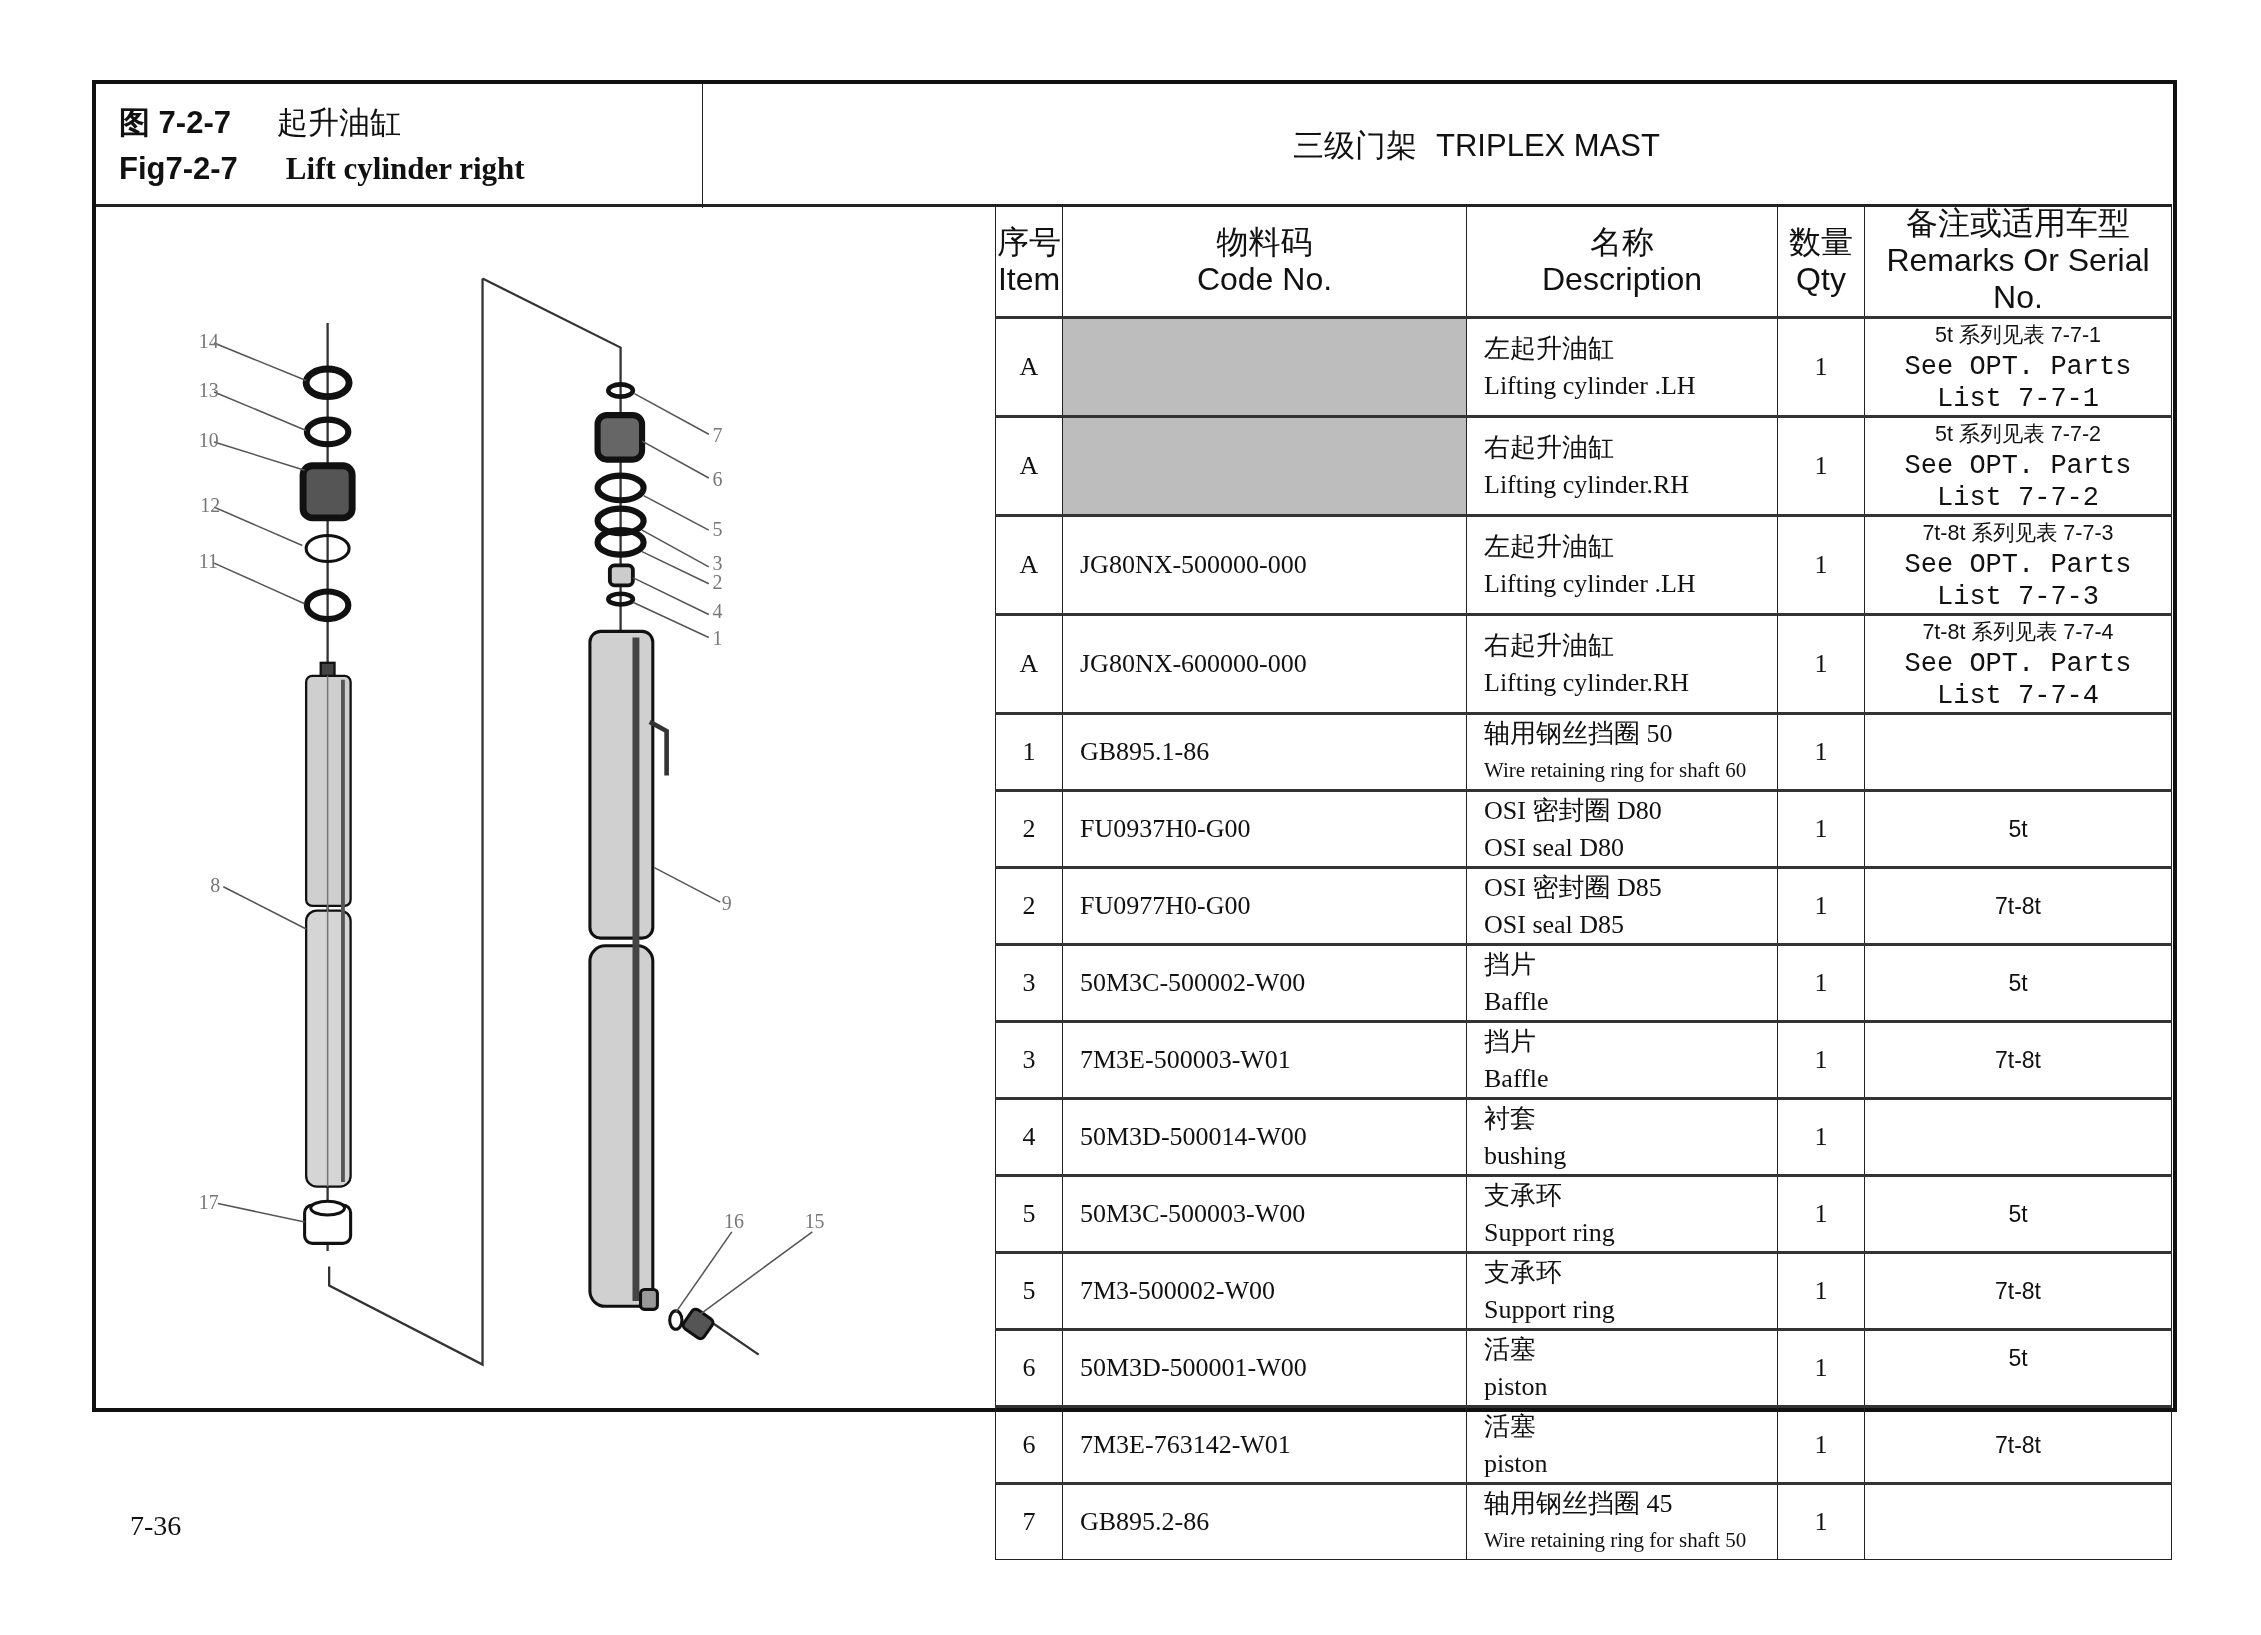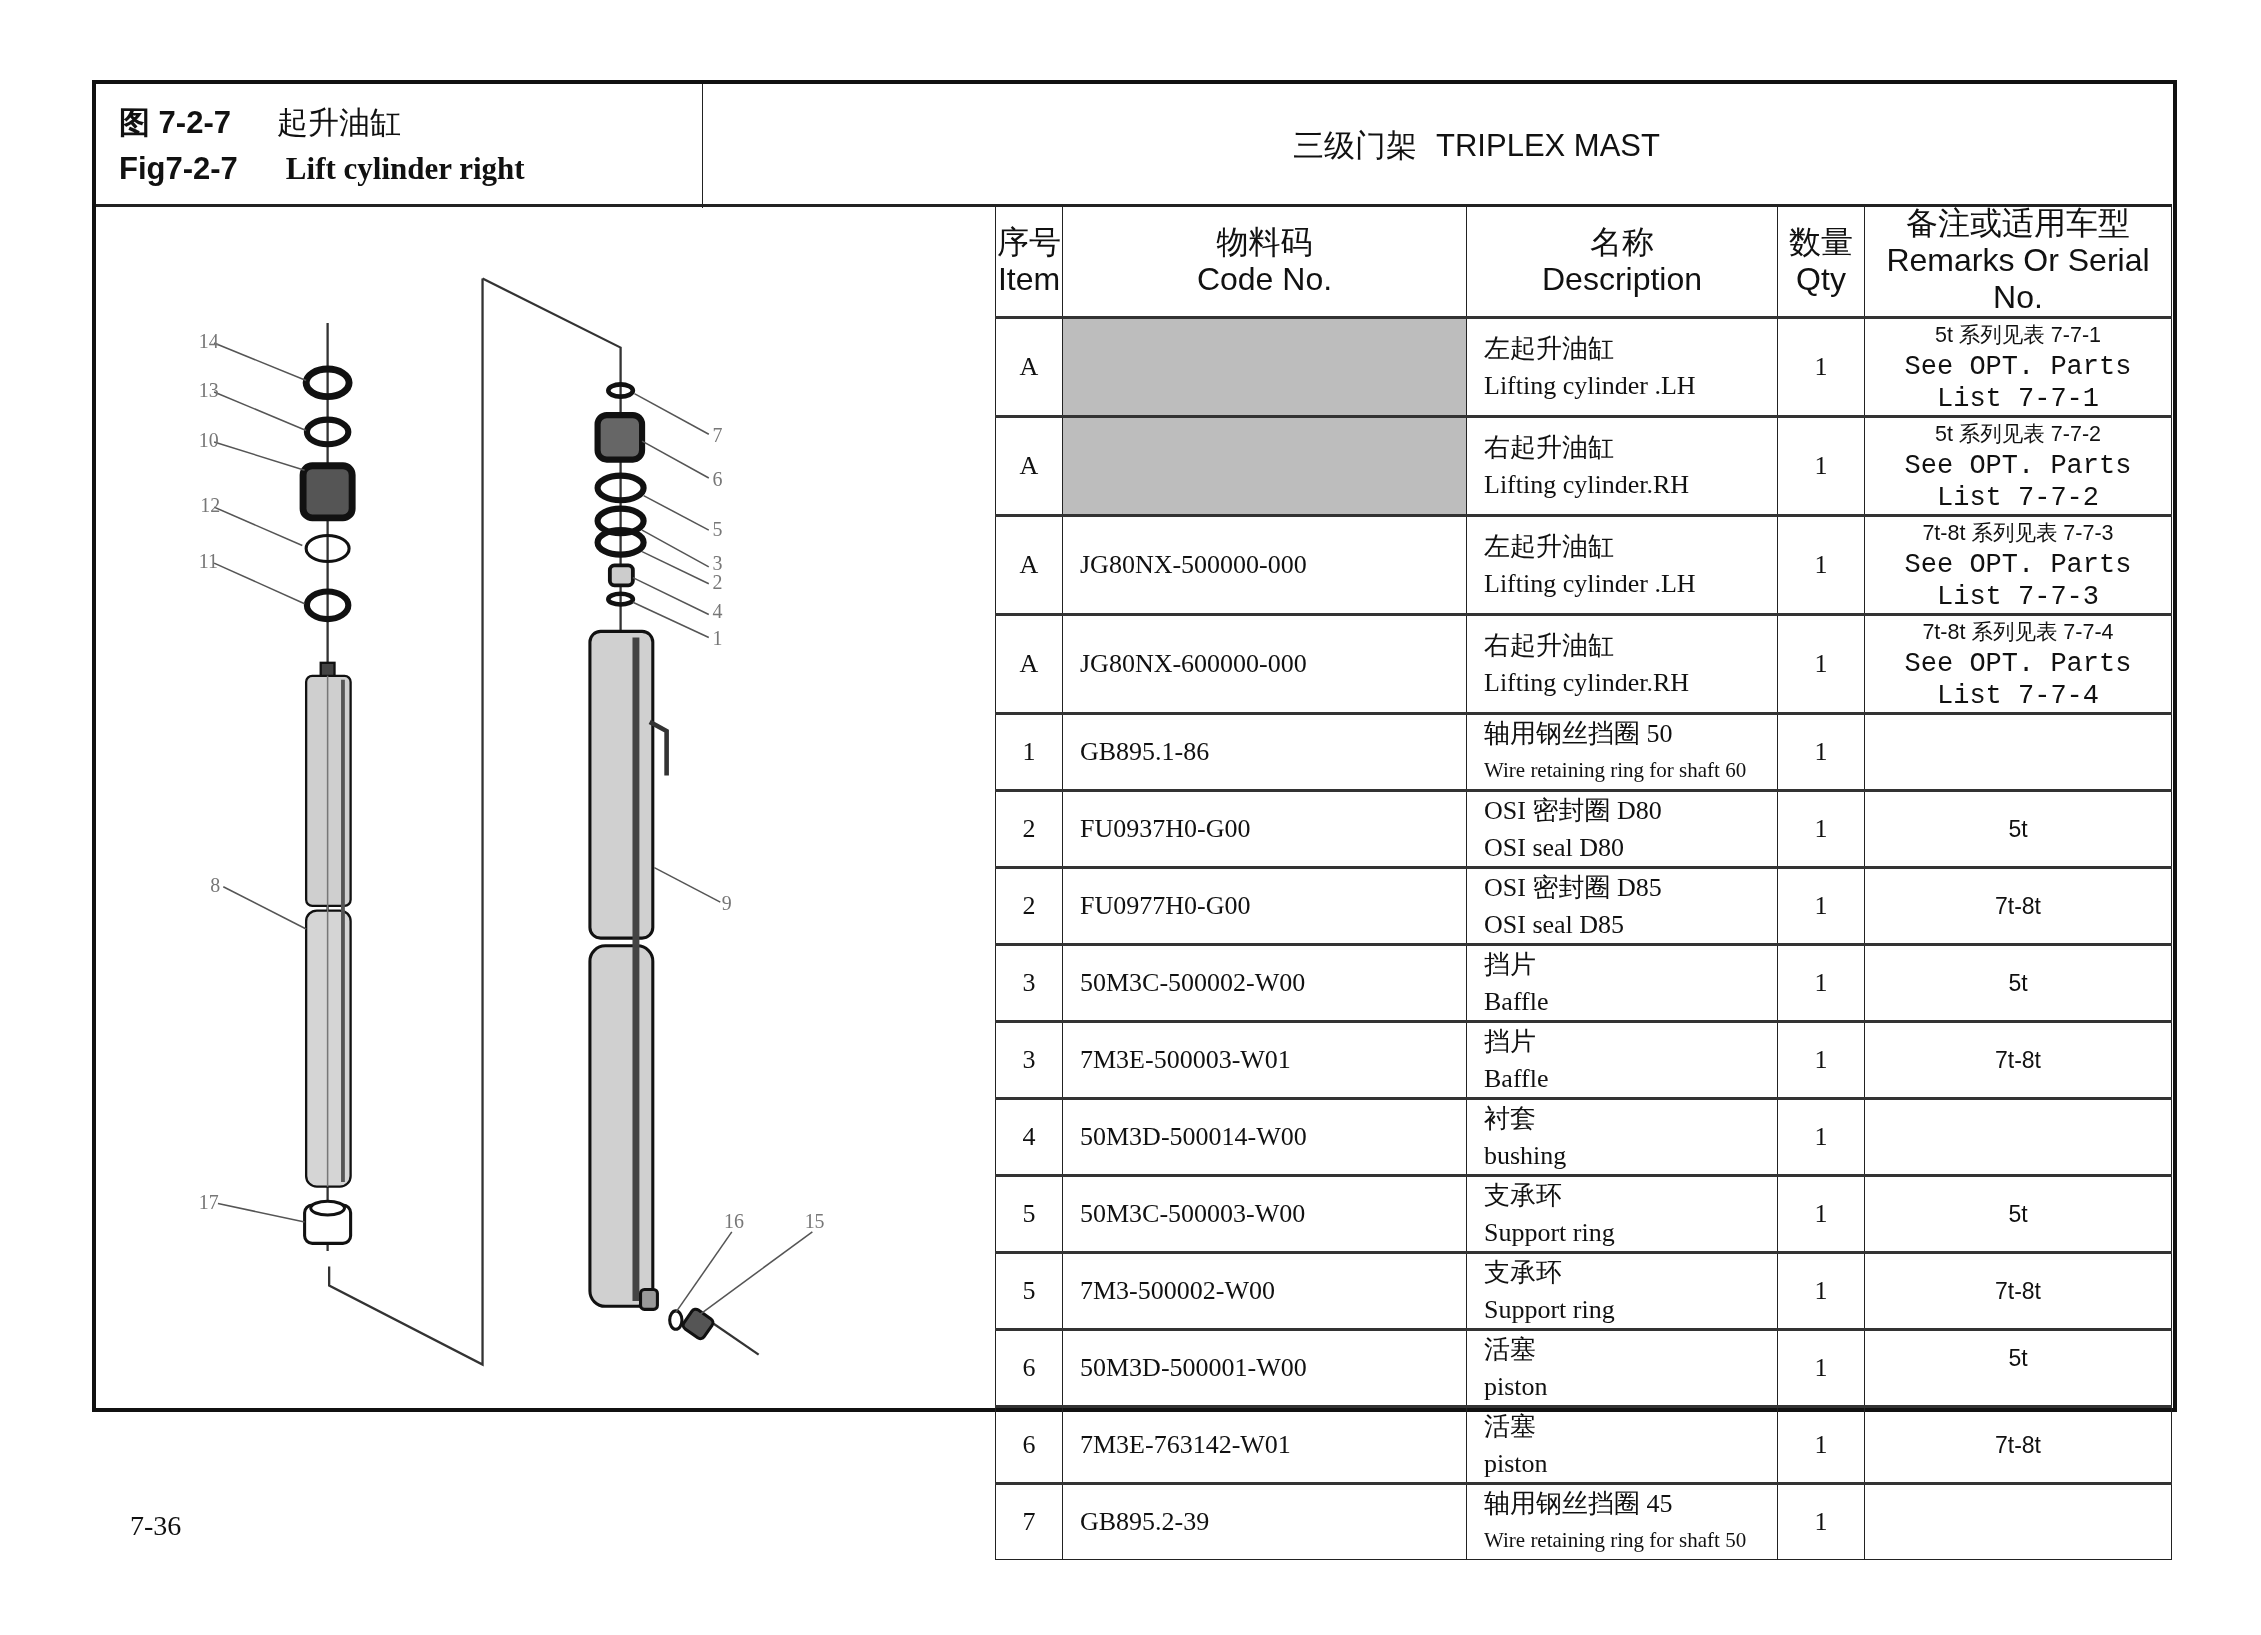--- a/index.html
+++ b/index.html
@@ -342,21 +342,21 @@
       <td class="code">7M3E-763142-W01</td>
       <td class="desc">
             <div>活塞</div>
             <div>piston</div>
           </td>
       <td class="qty">1</td>
       <td class="rem"><span class="plain">7t-8t</span></td>
     </tr>
     <tr>
       <td class="item">7</td>
-      <td class="code">GB895.2-39</td>
+      <td class="code">GB895.2-86</td>
       <td class="desc">
             <div>轴用钢丝挡圈 45</div>
             <div class="en-small">Wire retaining ring for shaft 50</div>
           </td>
       <td class="qty">1</td>
       <td class="rem"><span class="plain"></span></td>
     </tr>
   </tbody>
     </table>
 </div>

